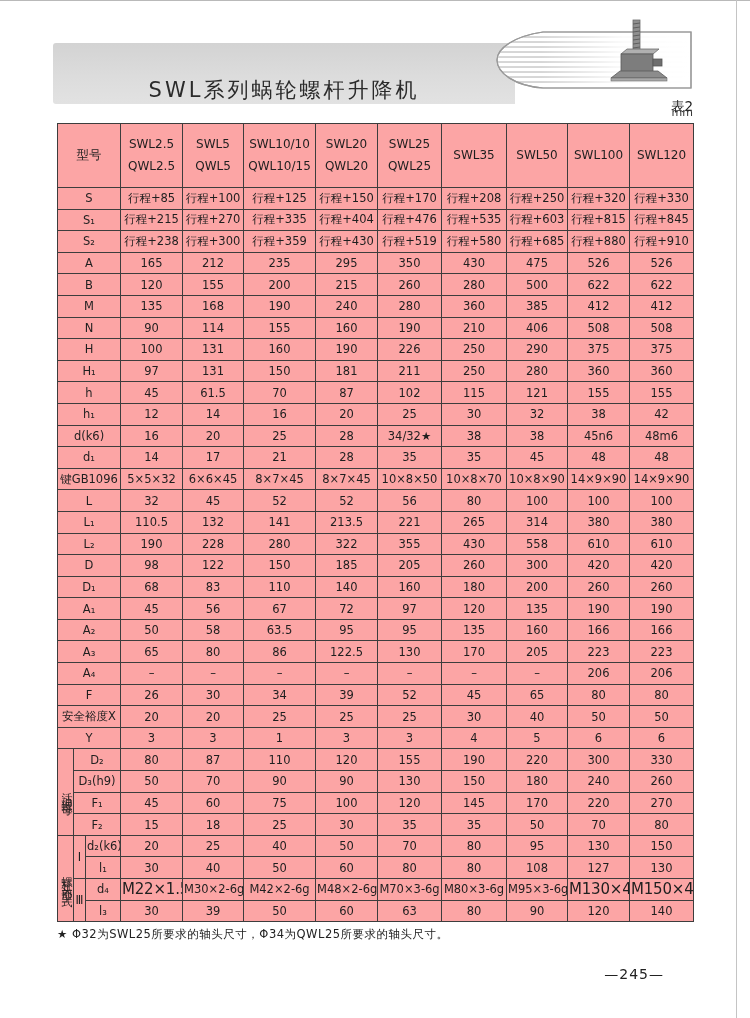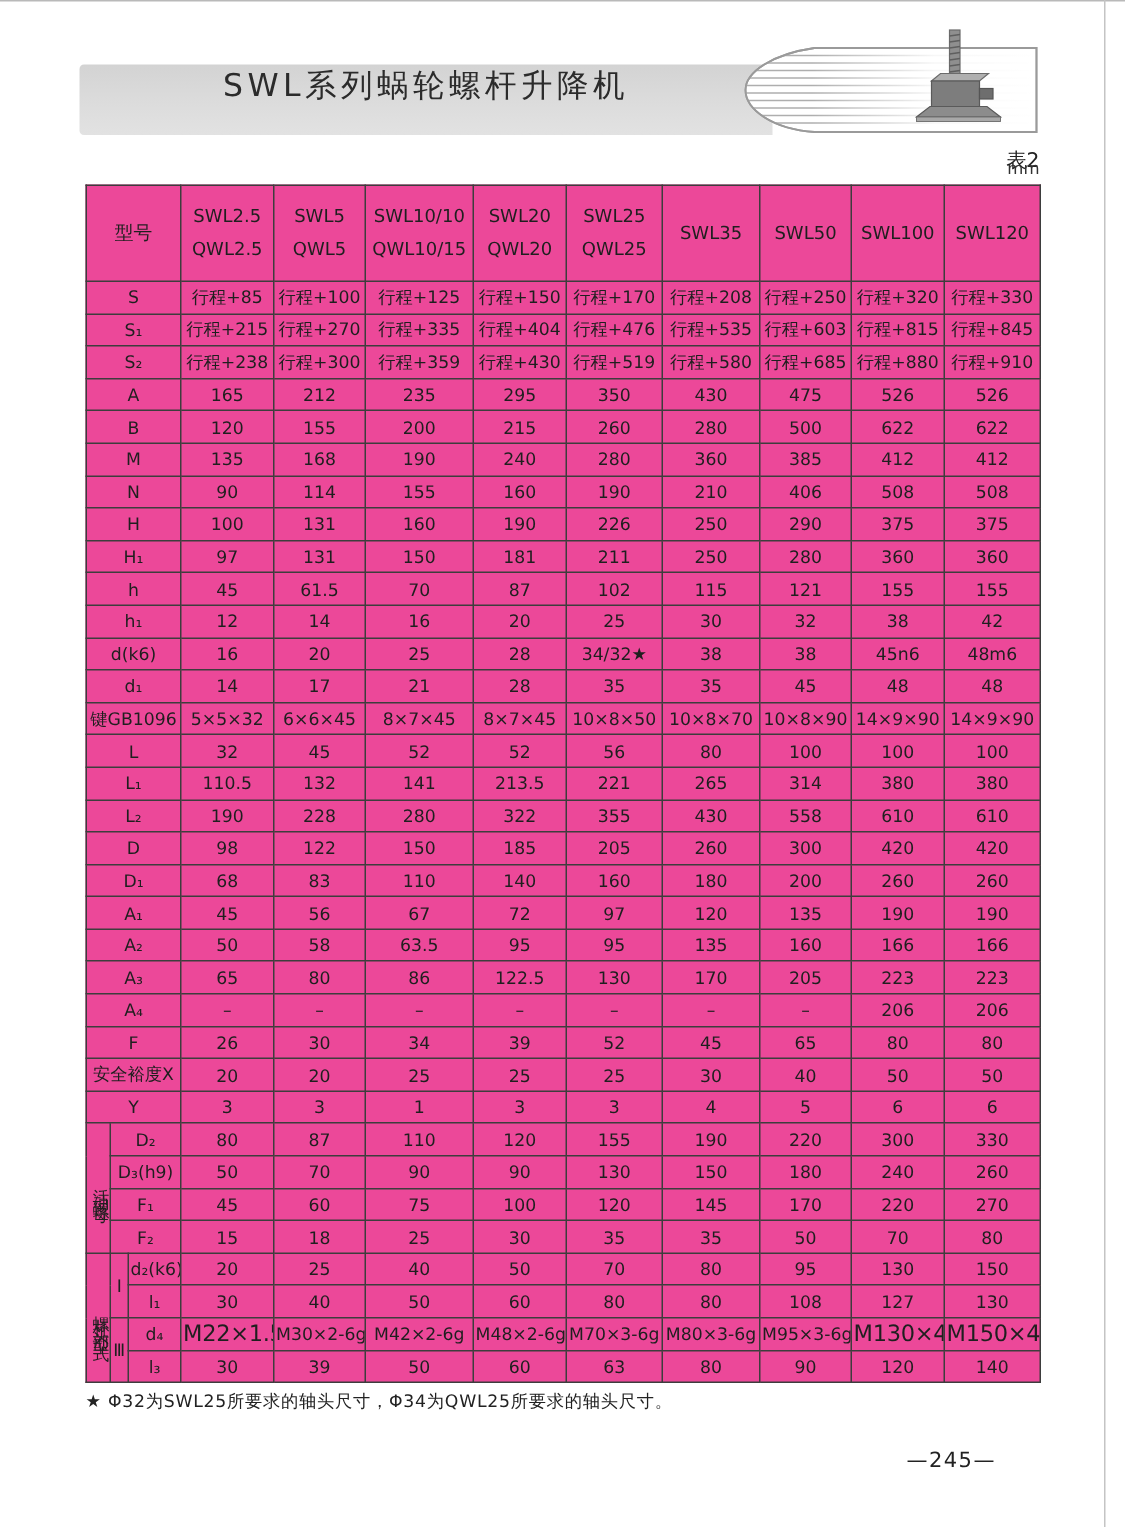--- a/index.html
+++ b/index.html
@@ -7,42 +7,42 @@
   body {
     position: relative;
     font-family: "DejaVu Sans", "Liberation Sans", sans-serif;
     color: #1f1f1f;
     overflow: hidden;
   }
   .scan-border-top { position: absolute; left: 0; top: 0; width: 750px; height: 1px; background: #b9b9b9; }
   .scan-border-right { position: absolute; left: 736px; top: 0; width: 1px; height: 1018px; background: #c4c4c4; }
 
   .title-banner {
-    position: absolute; left: 53px; top: 43px; width: 462px; height: 47px;
+    position: absolute; left: 53px; top: 43px; width: 462px; height: 61px;
     background: linear-gradient(180deg, #d3d3d3 0%, #dcdcdc 55%, #e2e2e2 100%);
     border-radius: 3px 0 0 3px;
-    display: flex; align-items: flex-start; justify-content: center;
+    display: flex; align-items: flex-end; justify-content: center;
   }
   .page-title { font-size: 21px; letter-spacing: 3px; color: #2b2b2b; font-weight: 500; }
 
   .header-graphic { position: absolute; left: 481px; top: 18px; width: 214px; height: 80px; }
 
   .table-caption {
     position: absolute; left: 57px; top: 98px; width: 636px;
     text-align: right; font-size: 13.5px; color: #222;
   }
   .unit-label {
     position: absolute; left: 57px; top: 106px; width: 636px;
     text-align: right; font-size: 11px; color: #333;
   }
 
   .spec-table-wrap { position: absolute; left: 57px; top: 123px; width: 636px; }
   table.spec {
     border-collapse: collapse; table-layout: fixed; width: 636px;
-    background: #ec4899;
+    background: #fca5a5;
   }
   table.spec th, table.spec td {
     border: 1px solid #3d3d3d;
     font-weight: normal; text-align: center; vertical-align: middle;
     padding: 0 1px; overflow: hidden; white-space: nowrap;
     color: #1f1f1f;
   }
   table.spec thead tr { height: 64px; }
   table.spec tbody tr { height: 21.6px; }
   th.corner { font-size: 12.5px; }

